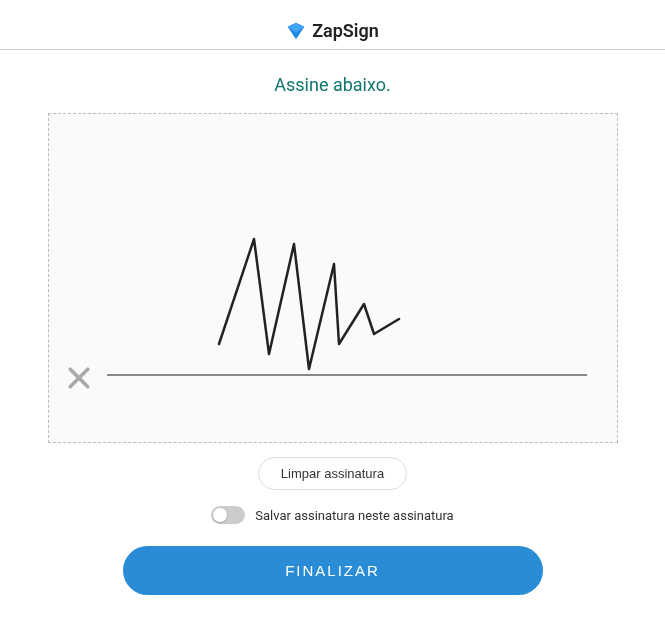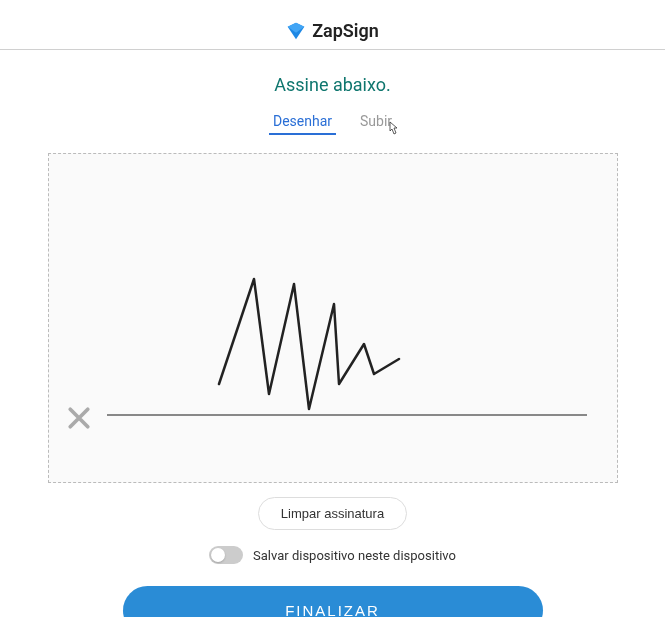--- a/index.html
+++ b/index.html
@@ -170,43 +170,34 @@
         <path d="M12 2 L22 7 L12 22 L2 7 Z" fill="#1e88e5"></path>
         <path d="M12 2 L22 7 L12 14 L2 7 Z" fill="#42a5f5"></path>
       </svg>
   </span>
   <span class="logo-text">ZapSign</span>
 </div>
 
 <div class="content">
   <div class="heading">Assine abaixo.</div>
 
-  <div class="tabs">
-    <div class="tab active">Desenhar</div>
-    <div class="tab">Subir</div>
-    <span class="cursor-icon">
-      <svg width="14" height="16" viewBox="0 0 14 16">
-          <path d="M4 1 L4 10 L6 8 L8 13 L10 12 L8 7 L11 7 Z" fill="#fff" stroke="#333" stroke-width="0.8"></path>
-        </svg>
-    </span>
-  </div>
 
   <div class="signature-box">
     <svg class="signature-drawing" viewBox="0 0 220 160">
       <path d="M20 120 L55 15 L70 130 L95 20 L110 145 L135 40 L140 120 L165 80 L175 110 L200 95" stroke="#222" stroke-width="2.5" fill="none" stroke-linecap="round" stroke-linejoin="round"></path>
     </svg>
     <div class="signature-line"></div>
     <div class="clear-x">
       <svg viewBox="0 0 24 24">
           <path d="M5 5 L19 19 M19 5 L5 19" stroke="#aaa" stroke-width="3" stroke-linecap="round"></path>
         </svg>
     </div>
   </div>
 
   <button class="clear-btn">Limpar assinatura</button>
 
   <div class="toggle-row">
     <div class="toggle"></div>
-    <span class="toggle-label">Salvar dispositivo neste dispositivo</span>
+    <span class="toggle-label">Salvar assinatura neste assinatura</span>
   </div>
 
   <button class="finalize-btn">FINALIZAR</button>
 </div>
 
 </body></html>

